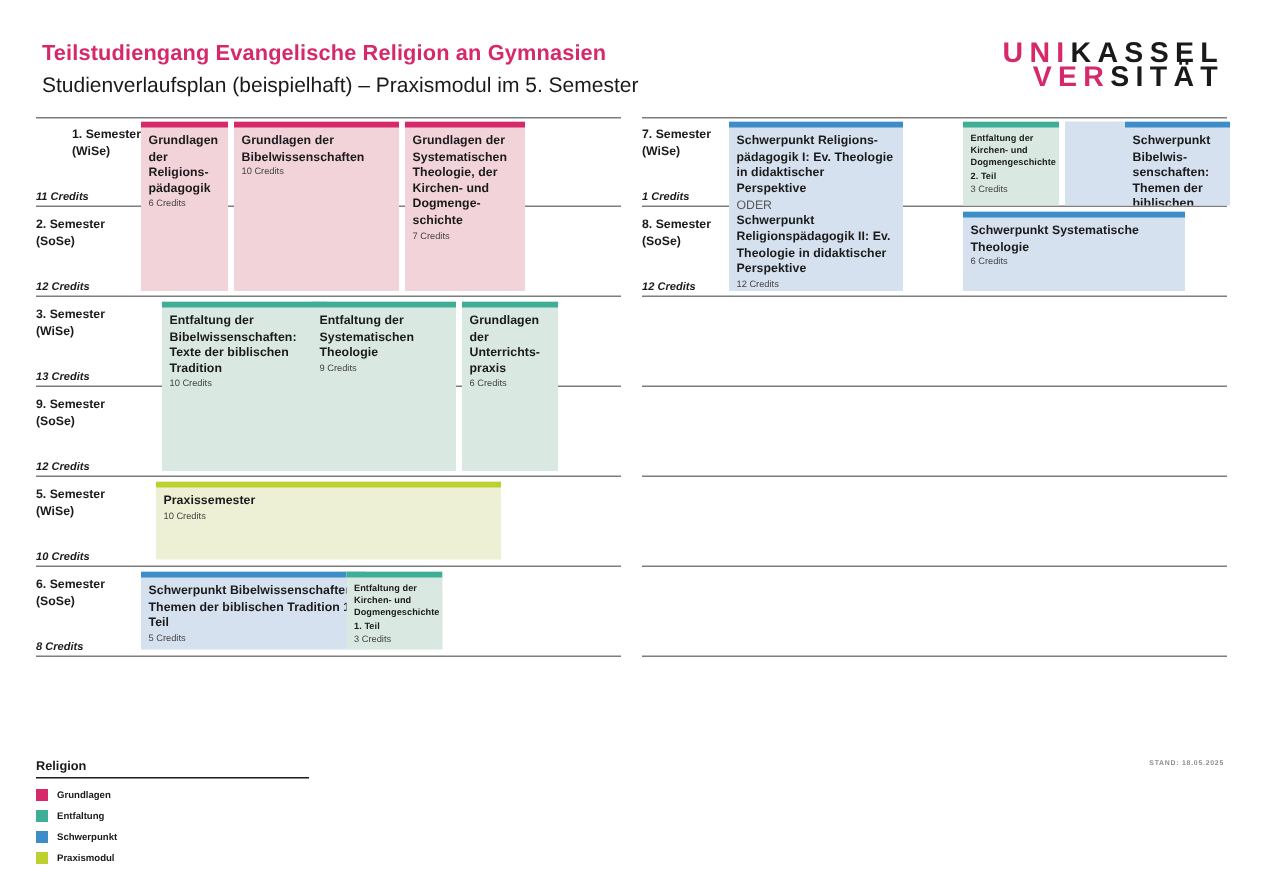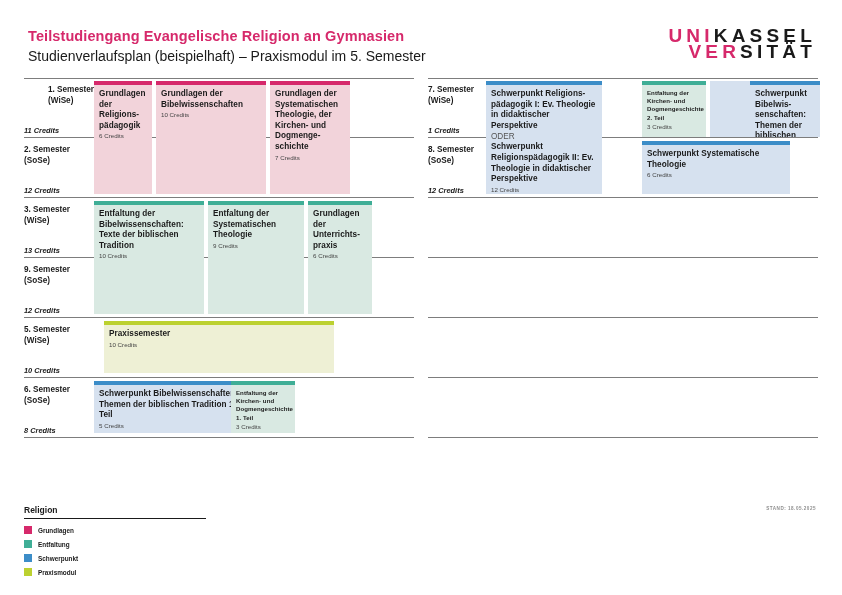--- a/index.html
+++ b/index.html
@@ -173,21 +173,21 @@
     </div>
 
     <div class="mod c-grund" style="left:246px;top:3px;width:80px;height:113px;">
       <span class="bar"></span>
       <div class="body">
         <div class="mtitle">Grundlagen der Systematischen Theologie, der Kirchen- und Dogmenge-schichte</div>
         <div class="mcred">7 Credits</div>
       </div>
     </div>
 
-    <div class="mod c-entf" style="left:70px;top:123px;width:110px;height:113px;">
+    <div class="mod c-entf" style="left:84px;top:123px;width:110px;height:113px;">
       <span class="bar"></span>
       <div class="body">
         <div class="mtitle">Entfaltung der Bibelwissenschaften: Texte der biblischen Tradition</div>
         <div class="mcred">10 Credits</div>
       </div>
     </div>
 
     <div class="mod c-entf" style="left:184px;top:123px;width:96px;height:113px;">
       <span class="bar"></span>
       <div class="body">

